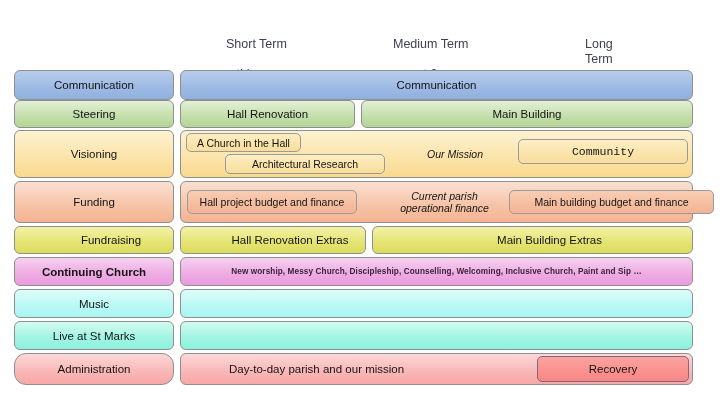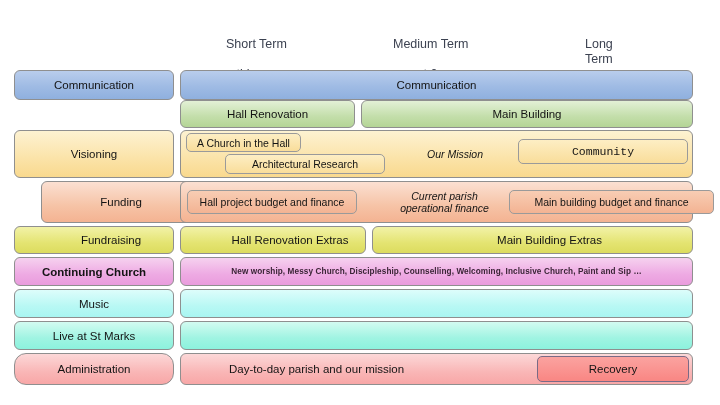--- a/index.html
+++ b/index.html
@@ -152,20 +152,23 @@
   <div class="row" style="top:70px;height:30px;">
     <div class="bar label-bar c-blue" style="top:0;height:30px;">
       <span>Communication</span>
     </div>
     <div class="bar track c-blue" style="top:0;height:30px;">
       <span class="track-label">Communication</span>
     </div>
   </div>
 
   <div class="row" style="top:100px;height:28px;">
+    <div class="bar label-bar c-green" style="top:0;height:28px;">
+      <span>Steering</span>
+    </div>
     <div class="bar c-green" style="left:180px;width:175px;top:0;height:28px;">
       <span class="track-label">Hall Renovation</span>
     </div>
     <div class="bar c-green" style="left:361px;width:332px;top:0;height:28px;">
       <span class="track-label">Main Building</span>
     </div>
   </div>
 
   <div class="row" style="top:130px;height:48px;">
     <div class="bar label-bar c-yellow" style="top:0;height:48px;">
@@ -181,21 +184,21 @@
     </div>
     <div class="free-text" style="left:400px;top:12px;width:110px;height:24px;">
       <span>Our Mission</span>
     </div>
     <div class="subbar c-yellow-sub" style="left:518px;top:9px;width:170px;height:25px;">
       <span style="font-size:11.5px;font-family:Liberation Mono, monospace;">Community</span>
     </div>
   </div>
 
   <div class="row" style="top:181px;height:42px;">
-    <div class="bar label-bar c-orange" style="top:0;height:42px;margin-left:27px;">
+    <div class="bar label-bar c-orange" style="top:0;height:42px;">
       <span>Funding</span>
     </div>
     <div class="bar track c-orange" style="top:0;height:42px;"></div>
 
     <div class="subbar c-orange-sub" style="left:187px;top:9px;width:170px;height:24px;">
       <span>Hall project budget and finance</span>
     </div>
     <div class="free-text" style="left:382px;top:8px;width:125px;height:26px;">
       <span>Current parish
 operational finance</span>

